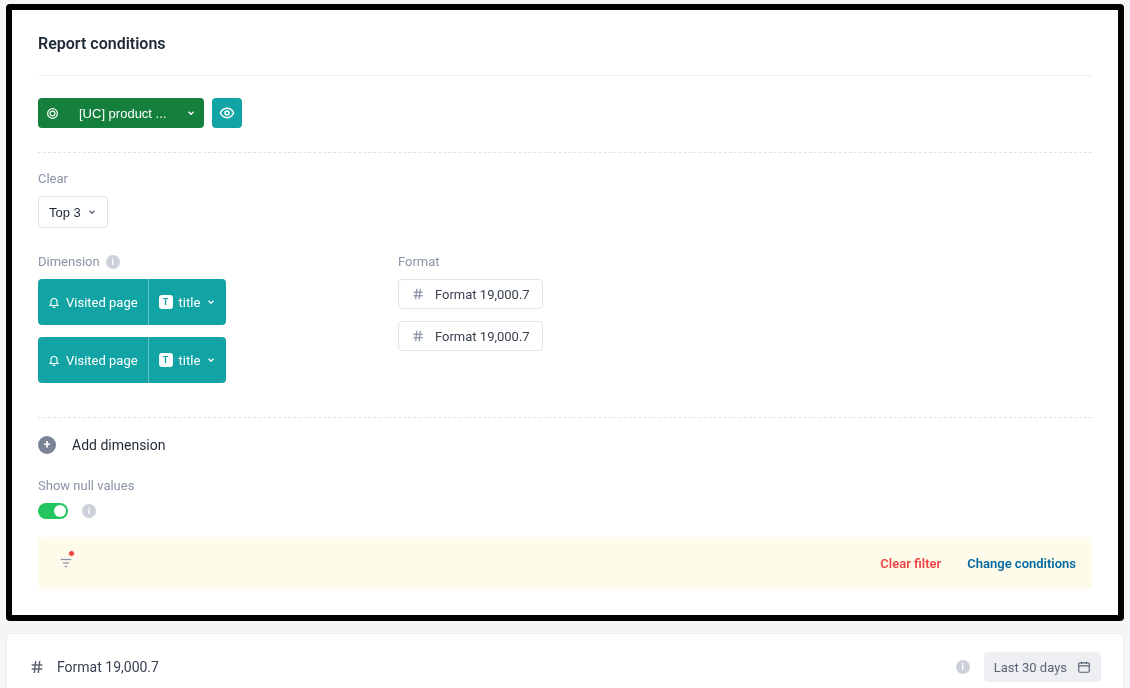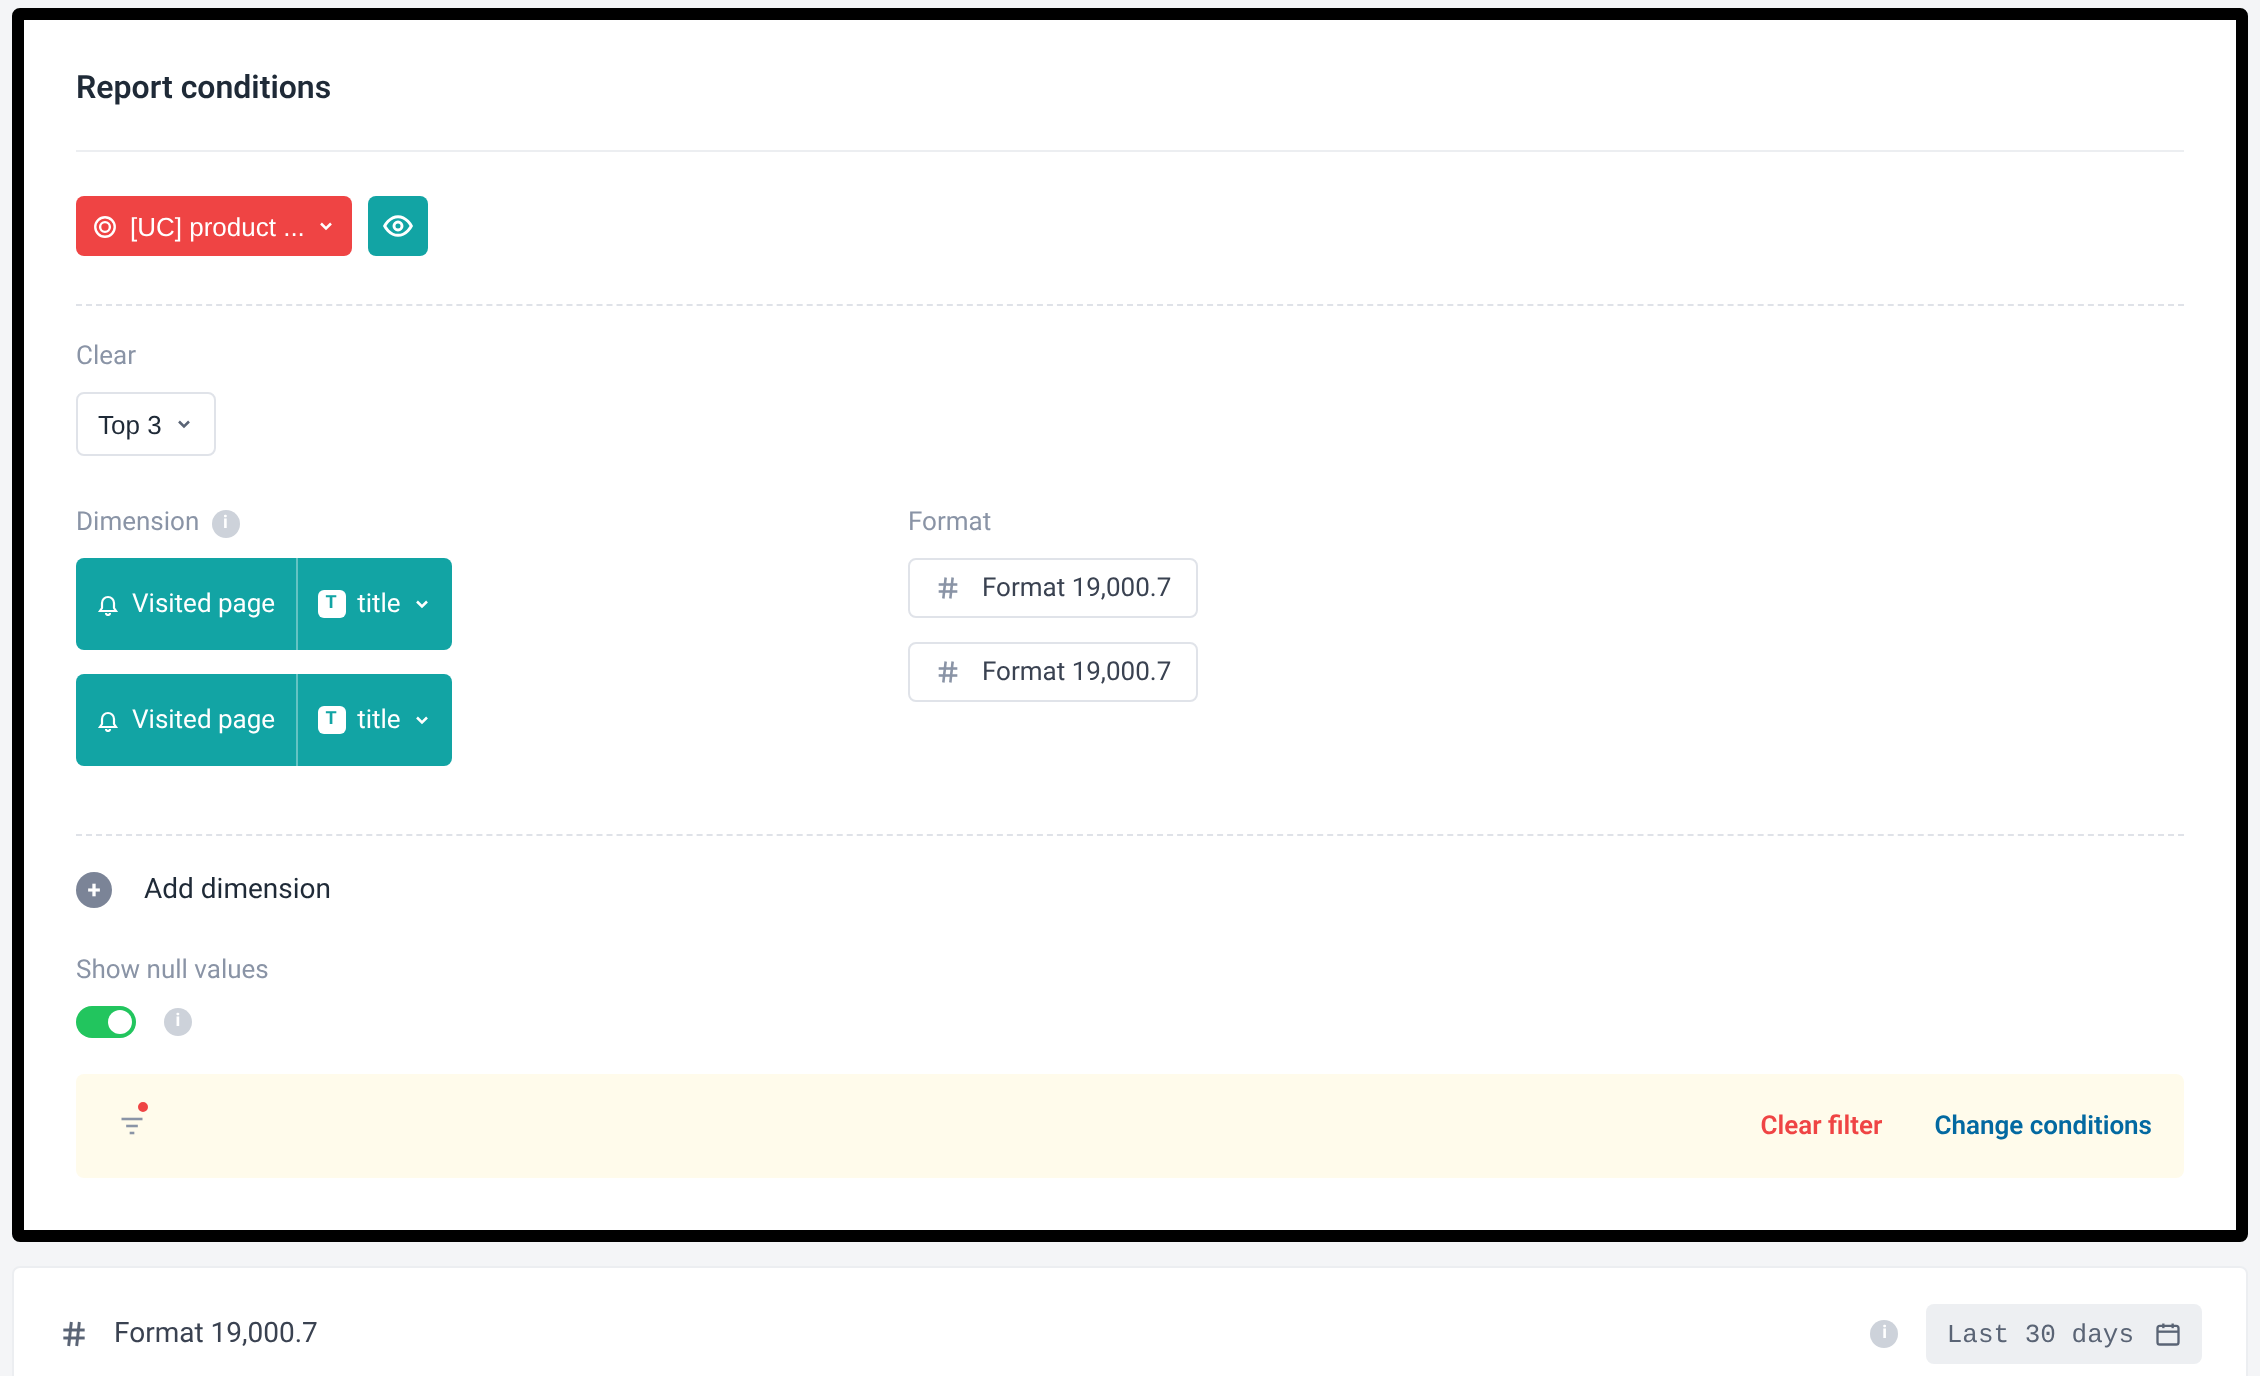--- a/index.html
+++ b/index.html
@@ -41,22 +41,22 @@
     margin: 0 0 22px 0;
   }
   .row-top {
     display: flex;
     gap: 8px;
     margin-bottom: 24px;
   }
   .teal-btn {
     display: inline-flex;
     align-items: center;
-    gap: 6px;
-    background: #ef4444;
+    gap: 20px;
+    background: #15803d;
     color: #fff;
     border: none;
     border-radius: 4px;
     height: 30px;
     padding: 0 8px;
     font-size: 13px;
     cursor: pointer;
   }
   .teal-btn .icon-hold {
     display: flex;
@@ -93,21 +93,21 @@
     font-size: 13px;
     color: #1f2a37;
     background: #fff;
     cursor: pointer;
   }
   .section-range {
     margin-bottom: 26px;
   }
   .dim-format-row {
     display: flex;
-    gap: 96px;
+    gap: 40px;
     margin-bottom: 22px;
   }
   .dim-col { width: 320px; }
   .format-col { }
   .dim-pill {
     display: inline-flex;
     align-items: center;
     background: #12a4a4;
     color: #fff;
     border-radius: 4px;
@@ -265,21 +265,20 @@
     display: inline-flex;
     align-items: center;
     gap: 10px;
     background: #edeff2;
     border-radius: 4px;
     height: 30px;
     padding: 0 10px;
     font-size: 13px;
     color: #5a6475;
     cursor: pointer;
-    font-family: Liberation Mono, monospace;
   }
   .chev {
     display: inline-block;
   }
   svg { display: block; }
 </style>
 </head>
 <body>
 
 <div class="card">

